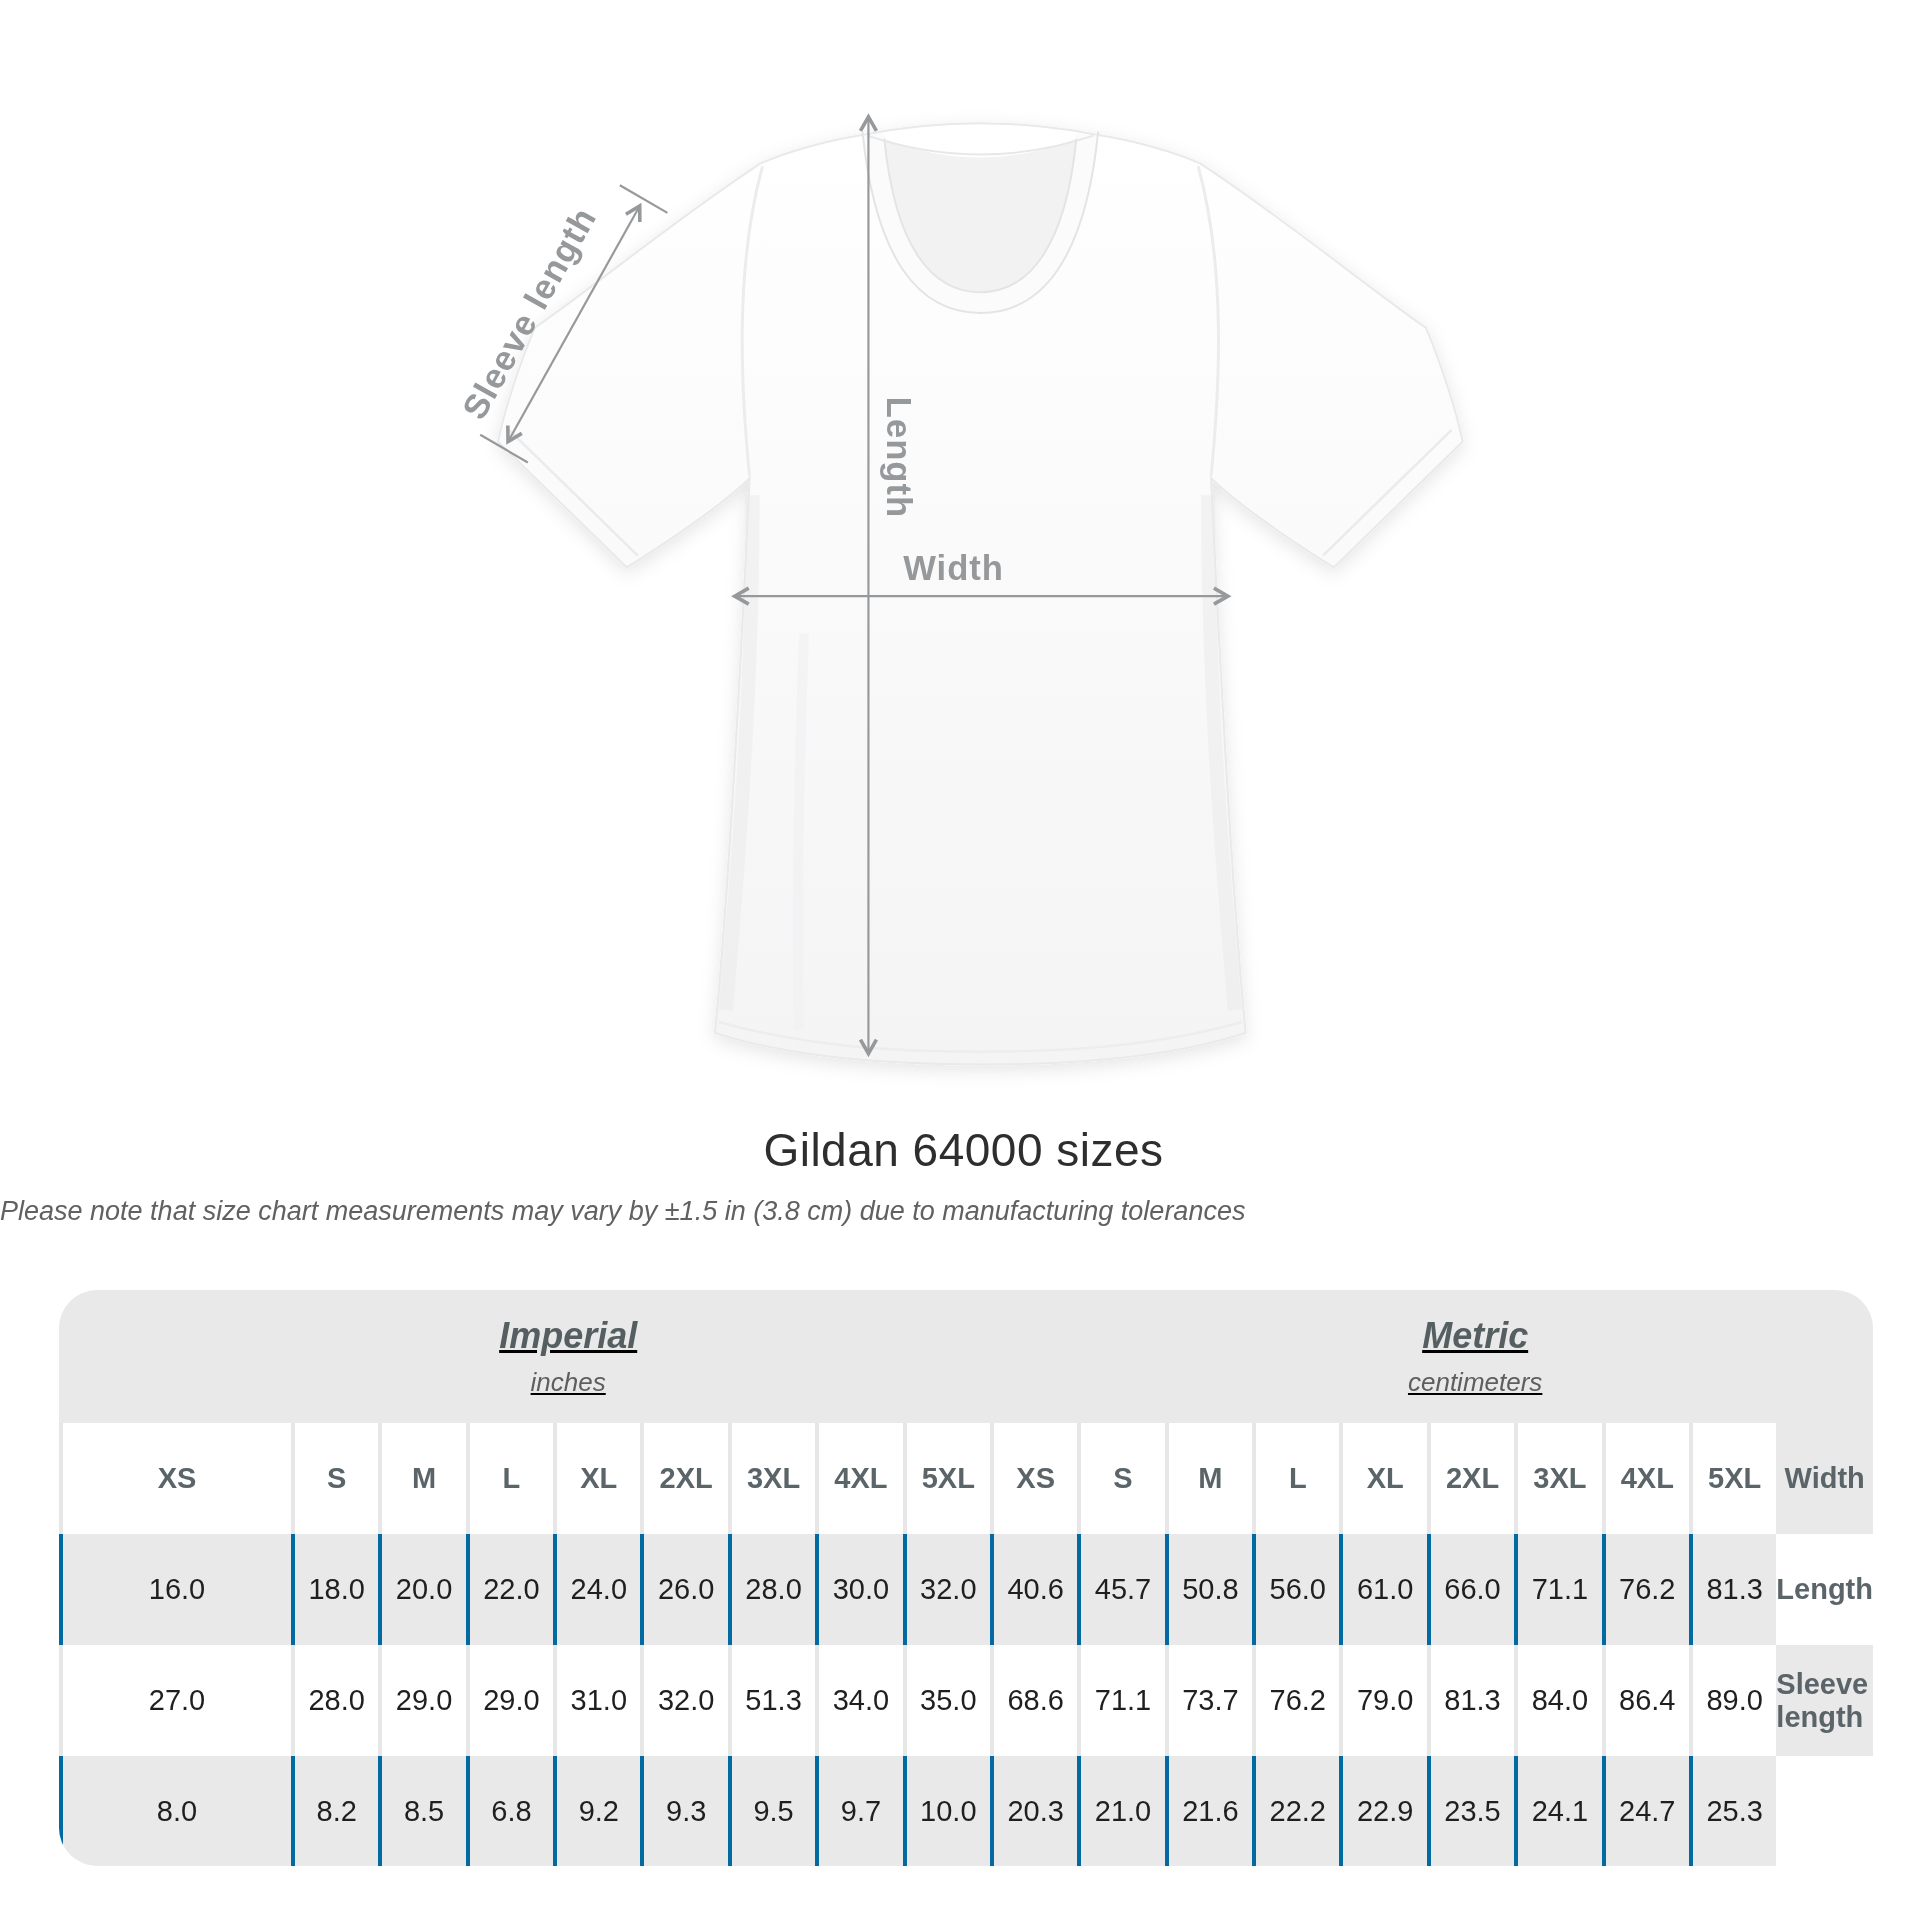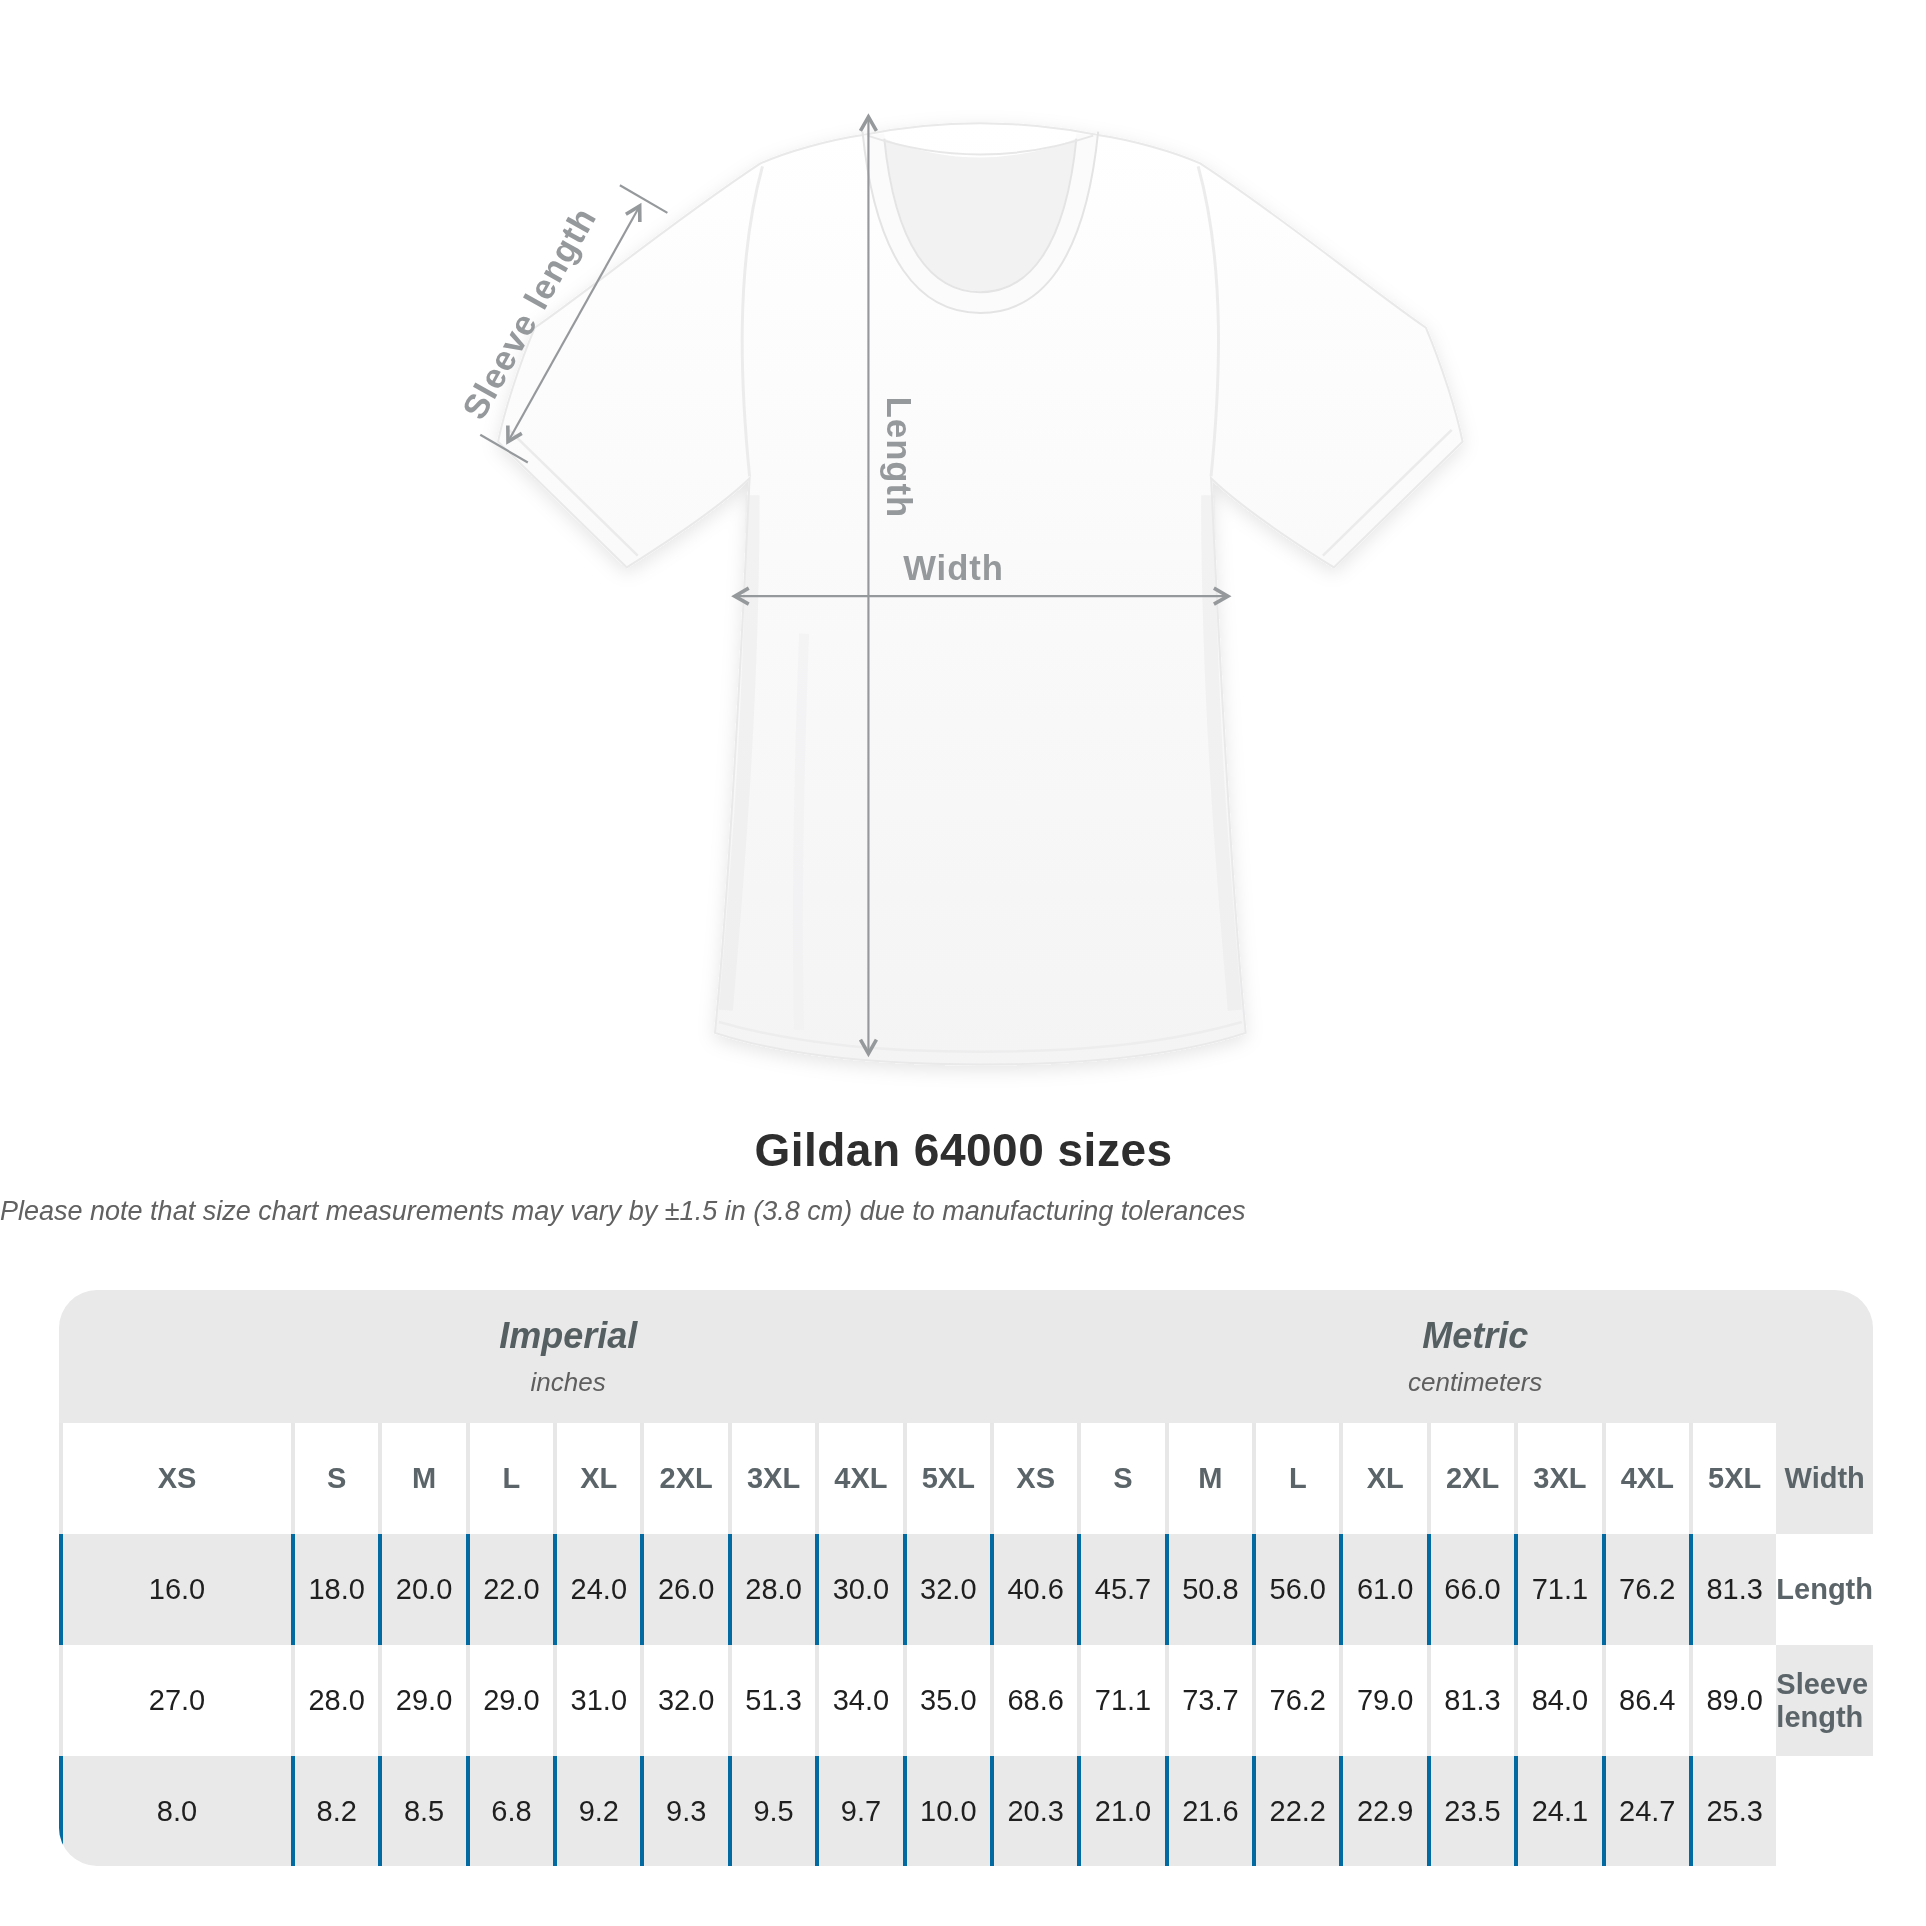--- a/index.html
+++ b/index.html
@@ -6,31 +6,31 @@
   .stage{position:relative;width:1927px;height:1927px;overflow:hidden;background:#ffffff;
          font-family:"Liberation Sans",sans-serif;}
 
   
   #diagram-svg{position:absolute;left:0;top:0;}
   #diagram-svg text{font-family:"Liberation Sans",sans-serif;font-weight:bold;fill:#96999b;}
   .dim-label{font-size:35px;letter-spacing:1px;}
 
   
   .title{position:absolute;left:0;top:1123px;width:100%;text-align:center;
-         font-size:46px;font-weight:bold;color:#2e2e2e;letter-spacing:0.5px;}
+         font-size:46px;font-weight:normal;color:#2e2e2e;letter-spacing:0.5px;}
   .note{position:absolute;left:0;top:1196px;width:100%;text-align:left;
         font-size:27px;font-style:italic;color:#616161;}
 
   
   .size-table{position:absolute;left:59px;top:1290px;width:1814px;height:576px;
               border-radius:38px;overflow:hidden;background:#ffffff;
               display:grid;grid-template-columns:232px repeat(18,1fr);
               grid-template-rows:133px 111px 111px 111px 111px;}
   .band{background:#e9e9e9;display:flex;flex-direction:column;align-items:center;
-        justify-content:center;gap:10px;}
+        justify-content:center;gap:10px;text-decoration:underline;}
   .b-left{grid-column:1/11;}
   .b-right{grid-column:11/20;}
   .g-label{font-size:36px;font-weight:bold;font-style:italic;color:#555e61;}
   .g-sub{font-size:26px;font-style:italic;color:#5e5e5e;}
 
   .cell{display:flex;align-items:center;justify-content:center;box-sizing:border-box;}
   .head,.lab{font-weight:bold;color:#5b6569;font-size:29px;}
   .val{color:#1f1f1f;font-size:29px;}
   .gray{background:#e9e9e9;}
   .wsep{border-left:4px solid #e7e7e7;}   

